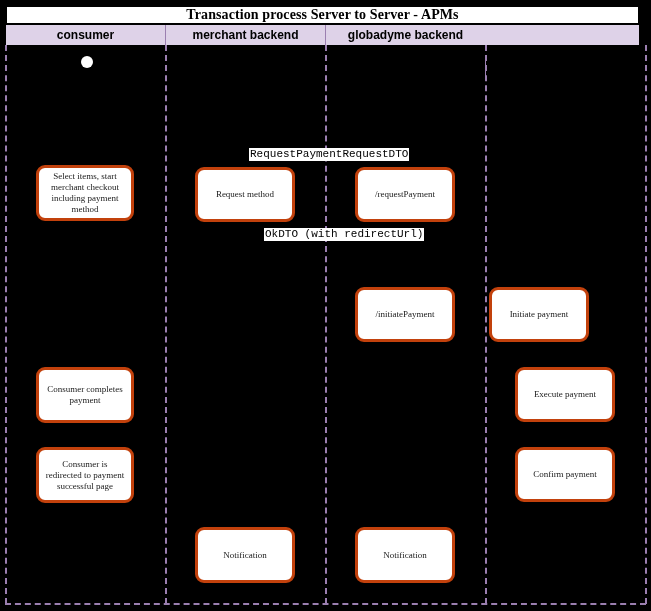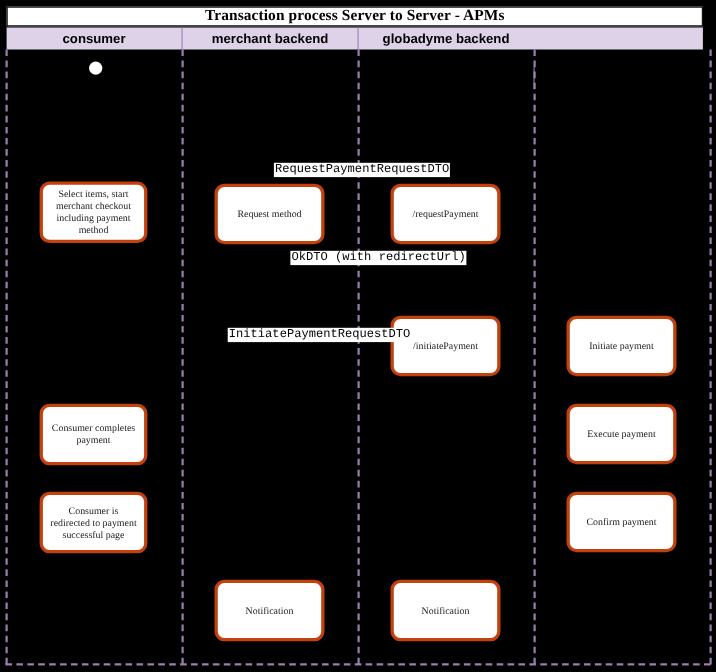--- a/index.html
+++ b/index.html
@@ -182,21 +182,21 @@
   </div>
 
   <div class="activity-box" style="left:355px; top:167px; width:100px; height:55px;">
     <span class="box-label">/requestPayment</span>
   </div>
 
   <div class="activity-box" style="left:355px; top:287px; width:100px; height:55px;">
     <span class="box-label">/initiatePayment</span>
   </div>
 
-  <div class="activity-box" style="left:515px; top:287px; width:100px; height:55px;">
+  <div class="activity-box" style="left:489px; top:287px; width:100px; height:55px;">
     <span class="box-label">Initiate payment</span>
   </div>
 
   <div class="activity-box" style="left:36px; top:367px; width:98px; height:56px;">
     <span class="box-label">Consumer completes payment</span>
   </div>
 
   <div class="activity-box" style="left:515px; top:367px; width:100px; height:55px;">
     <span class="box-label">Execute payment</span>
   </div>
@@ -214,15 +214,14 @@
   </div>
 
   <div class="activity-box" style="left:355px; top:527px; width:100px; height:56px;">
     <span class="box-label">Notification</span>
   </div>
 
   <span class="message-label" style="left:249px; top:148px;">RequestPaymentRequestDTO</span>
 
   <span class="message-label" style="left:264px; top:228px;">OkDTO (with redirectUrl)</span>
 
-  <span class="message-label" style="left:207px; top:298px;">InitiatePaymentRequestDTO</span>
 
 </div>
 
 </body></html>

